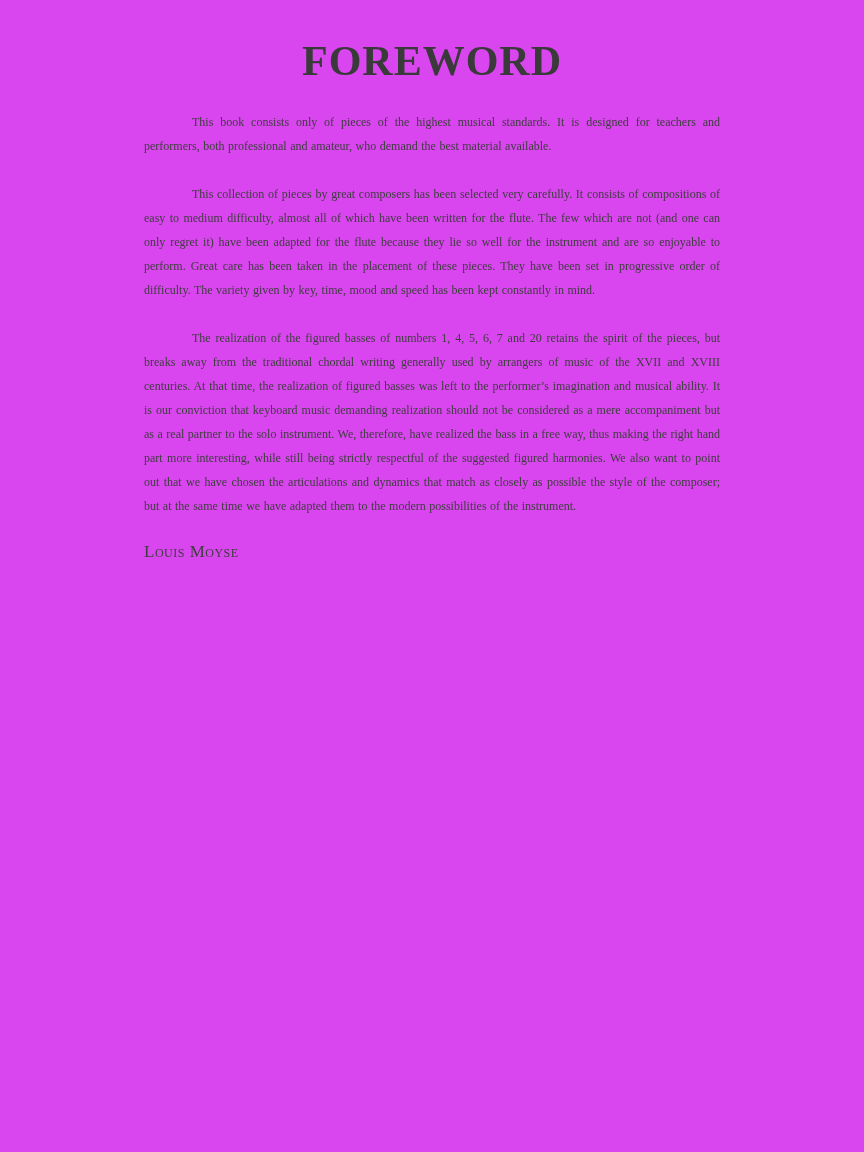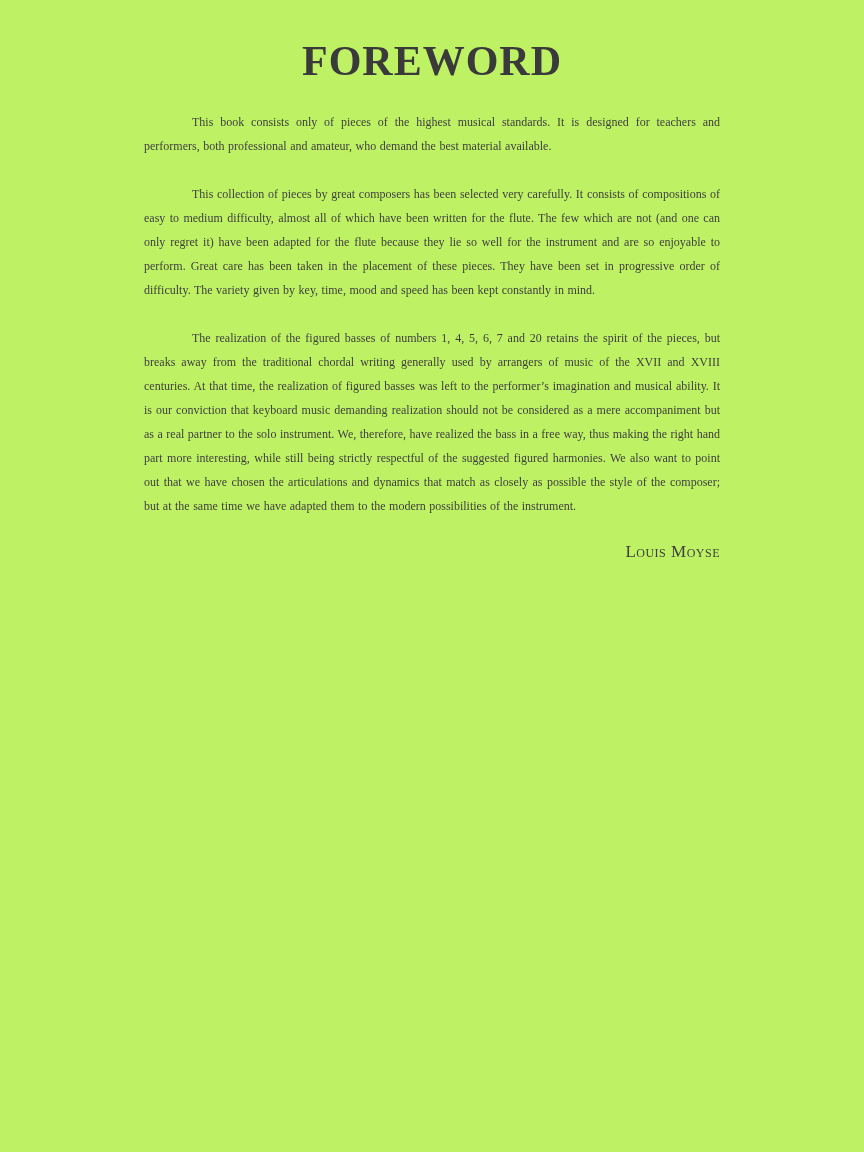--- a/index.html
+++ b/index.html
@@ -7,21 +7,21 @@
   body {
     width: 864px;
     height: 1152px;
     font-family: "Liberation Serif", serif;
     color: #3d3d3d;
     overflow: hidden;
   }
   .page {
     width: 864px;
     height: 1152px;
-    background: #bef264;
+    background: #d946ef;
     padding: 38px 144px 0 144px;
   }
   .title {
     text-align: center;
     font-size: 42px;
     font-weight: bold;
     letter-spacing: 1px;
     color: #3a3a3a;
     line-height: 46px;
     margin-bottom: 26px;
@@ -30,21 +30,21 @@
   .para {
     font-size: 12px;
     line-height: 24px;
     text-align: justify;
     text-indent: 48px;
     margin-bottom: 24px;
     color: #3e3e3e;
     word-spacing: 0.5px;
   }
   .signature {
-    text-align: right;
+    text-align: left;
     font-variant: small-caps;
     font-size: 17px;
     letter-spacing: 0.5px;
     color: #3e3e3e;
     margin-top: 16px;
   }
 </style>
 </head>
 <body>
 

